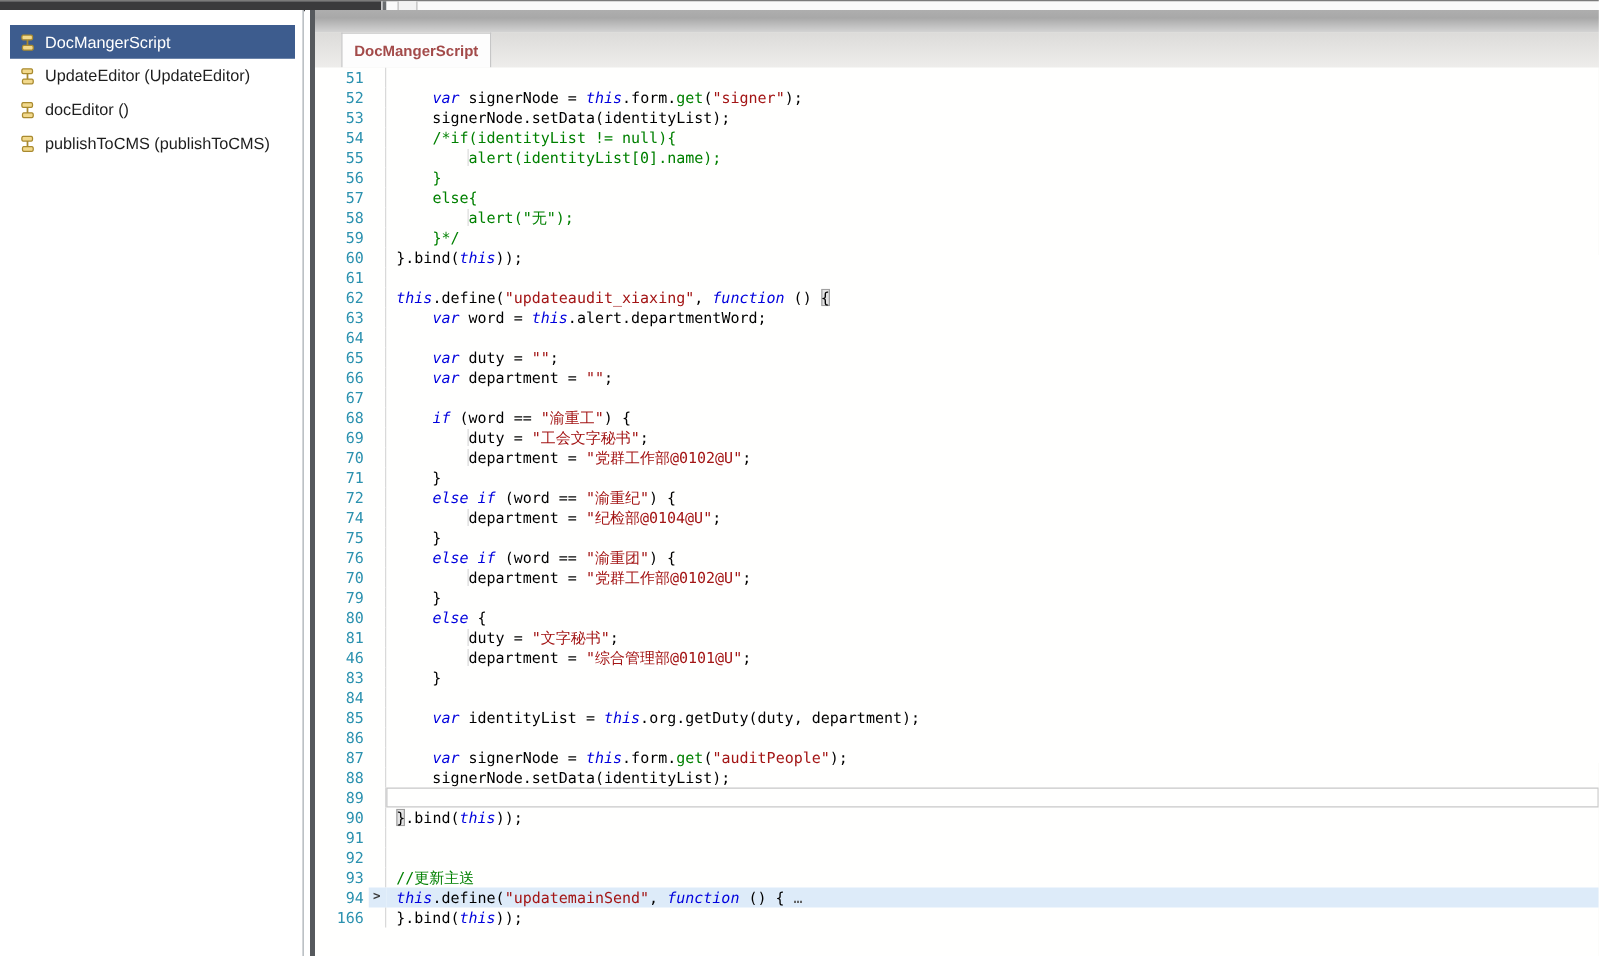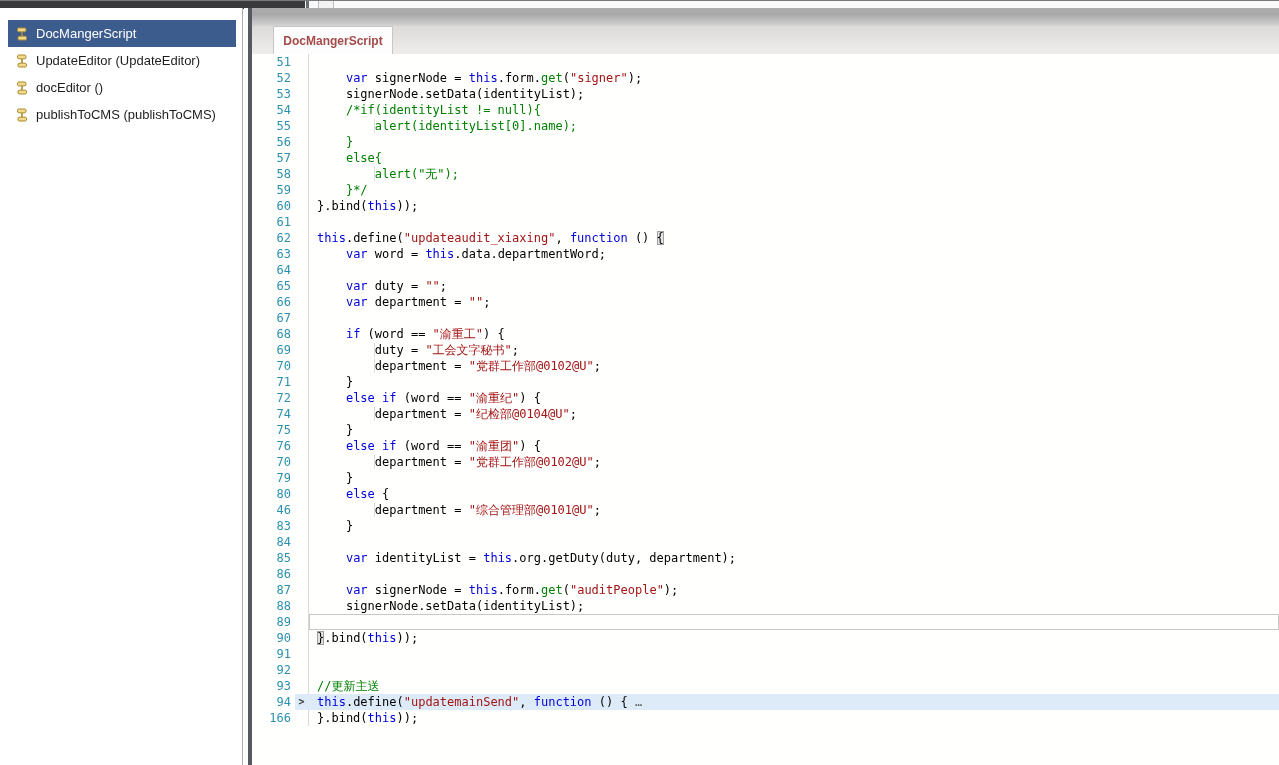--- a/index.html
+++ b/index.html
@@ -44,21 +44,21 @@
   .ln{width:43px;flex:none;text-align:right;padding-right:4px;box-sizing:border-box;
       color:var(--line_number);}
   .fold{width:14px;flex:none;border-right:1px solid #d9d9d9;box-sizing:border-box;
         text-align:center;font-size:10px;font-weight:bold;color:#3a3a3a;}
   .code{flex:1;white-space:pre;padding-left:8px;color:#000;}
   .row.hl .fold,.row.hl .code{background:var(--line_highlight);}
   .row.hl .fold{border-right-color:transparent;}
   .row.cur .code{border:1px solid #c8c8c8;box-sizing:border-box;padding-left:7px;}
 
   .p{color:#000000;}
-  .k{color:var(--keyword);}
+  .k{color:var(--keyword);font-style:italic;}
   .s{color:var(--string);}
   .c{color:var(--comment);}
   .m{color:var(--method);}
   .e{color:#5a5a5a;}
   .g{box-shadow:inset -1px 0 0 #dcdcdc;}
   .b{background:#e4e4e4;box-shadow:inset 0 0 0 1px #a0a0a0;}
 </style>
 </head>
 <body>
 
@@ -158,21 +158,21 @@
         <div class="code"></div>
       </div>
       <div class="row">
         <div class="ln">62</div>
         <div class="fold"></div>
         <div class="code"><span class="k">this</span><span class="p">.define(</span><span class="s">"updateaudit_xiaxing"</span><span class="p">, </span><span class="k">function</span><span class="p"> () </span><span class="b">{</span></div>
       </div>
       <div class="row">
         <div class="ln">63</div>
         <div class="fold"></div>
-        <div class="code"><span class="p">    </span><span class="k">var</span><span class="p"> word = </span><span class="k">this</span><span class="p">.data.departmentWord;</span></div>
+        <div class="code"><span class="p">    </span><span class="k">var</span><span class="p"> word = </span><span class="k">this</span><span class="p">.alert.departmentWord;</span></div>
       </div>
       <div class="row">
         <div class="ln">64</div>
         <div class="fold"></div>
         <div class="code"></div>
       </div>
       <div class="row">
         <div class="ln">65</div>
         <div class="fold"></div>
         <div class="code"><span class="p">    </span><span class="k">var</span><span class="p"> duty = </span><span class="s">""</span><span class="p">;</span></div>
@@ -234,20 +234,25 @@
       </div>
       <div class="row">
         <div class="ln">79</div>
         <div class="fold"></div>
         <div class="code"><span class="p">    }</span></div>
       </div>
       <div class="row">
         <div class="ln">80</div>
         <div class="fold"></div>
         <div class="code"><span class="p">    </span><span class="k">else</span><span class="p"> {</span></div>
+      </div>
+      <div class="row">
+        <div class="ln">81</div>
+        <div class="fold"></div>
+        <div class="code"><span class="g">        </span><span class="p">duty = </span><span class="s">"文字秘书"</span><span class="p">;</span></div>
       </div>
       <div class="row">
         <div class="ln">46</div>
         <div class="fold"></div>
         <div class="code"><span class="g">        </span><span class="p">department = </span><span class="s">"综合管理部@0101@U"</span><span class="p">;</span></div>
       </div>
       <div class="row">
         <div class="ln">83</div>
         <div class="fold"></div>
         <div class="code"><span class="p">    }</span></div>

